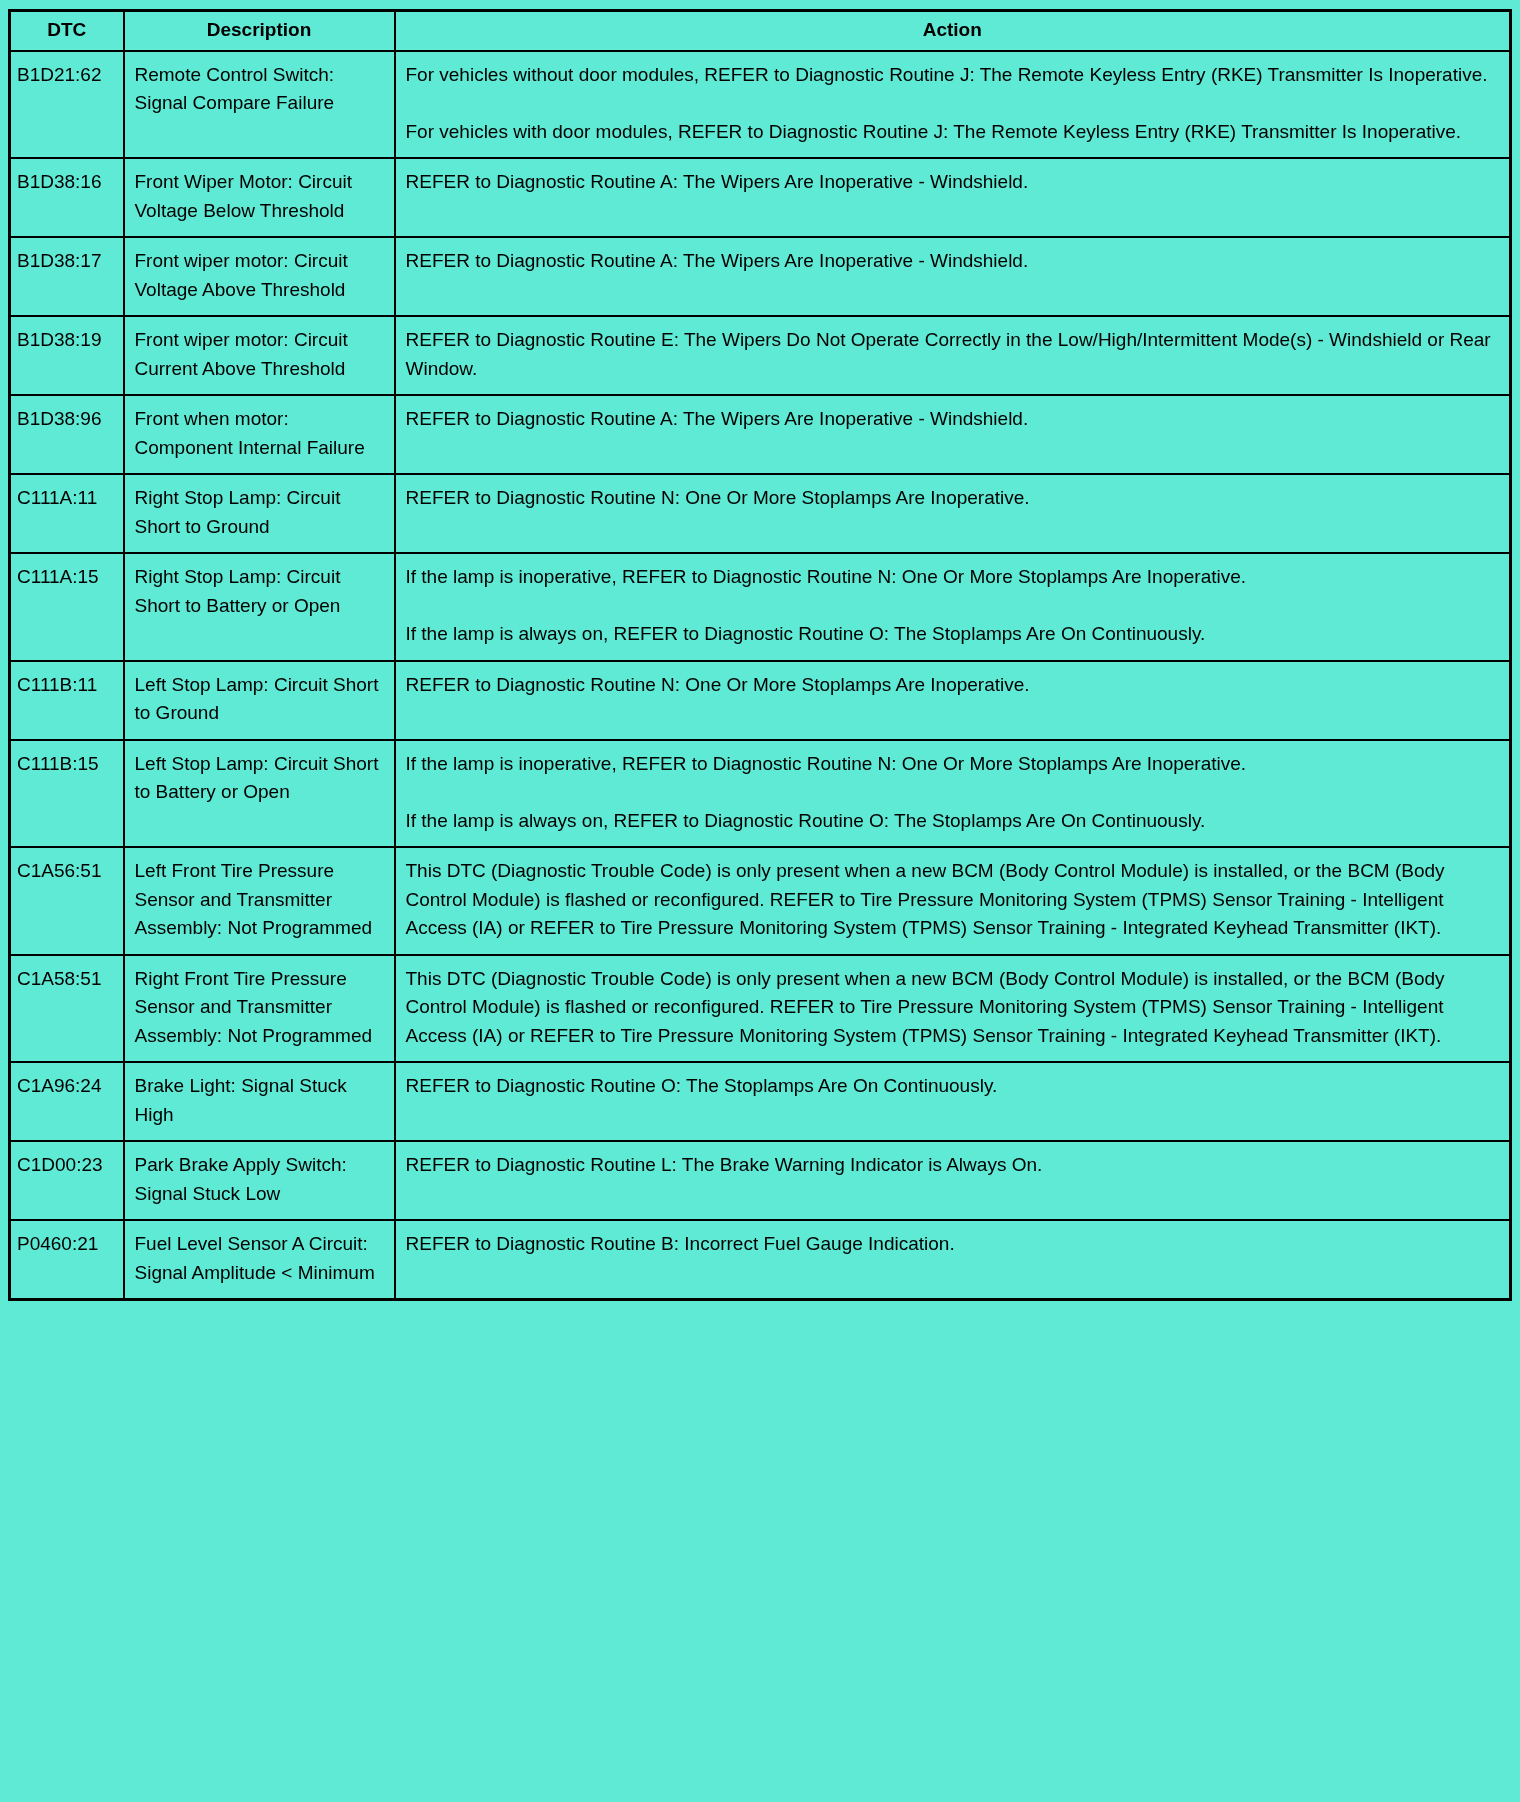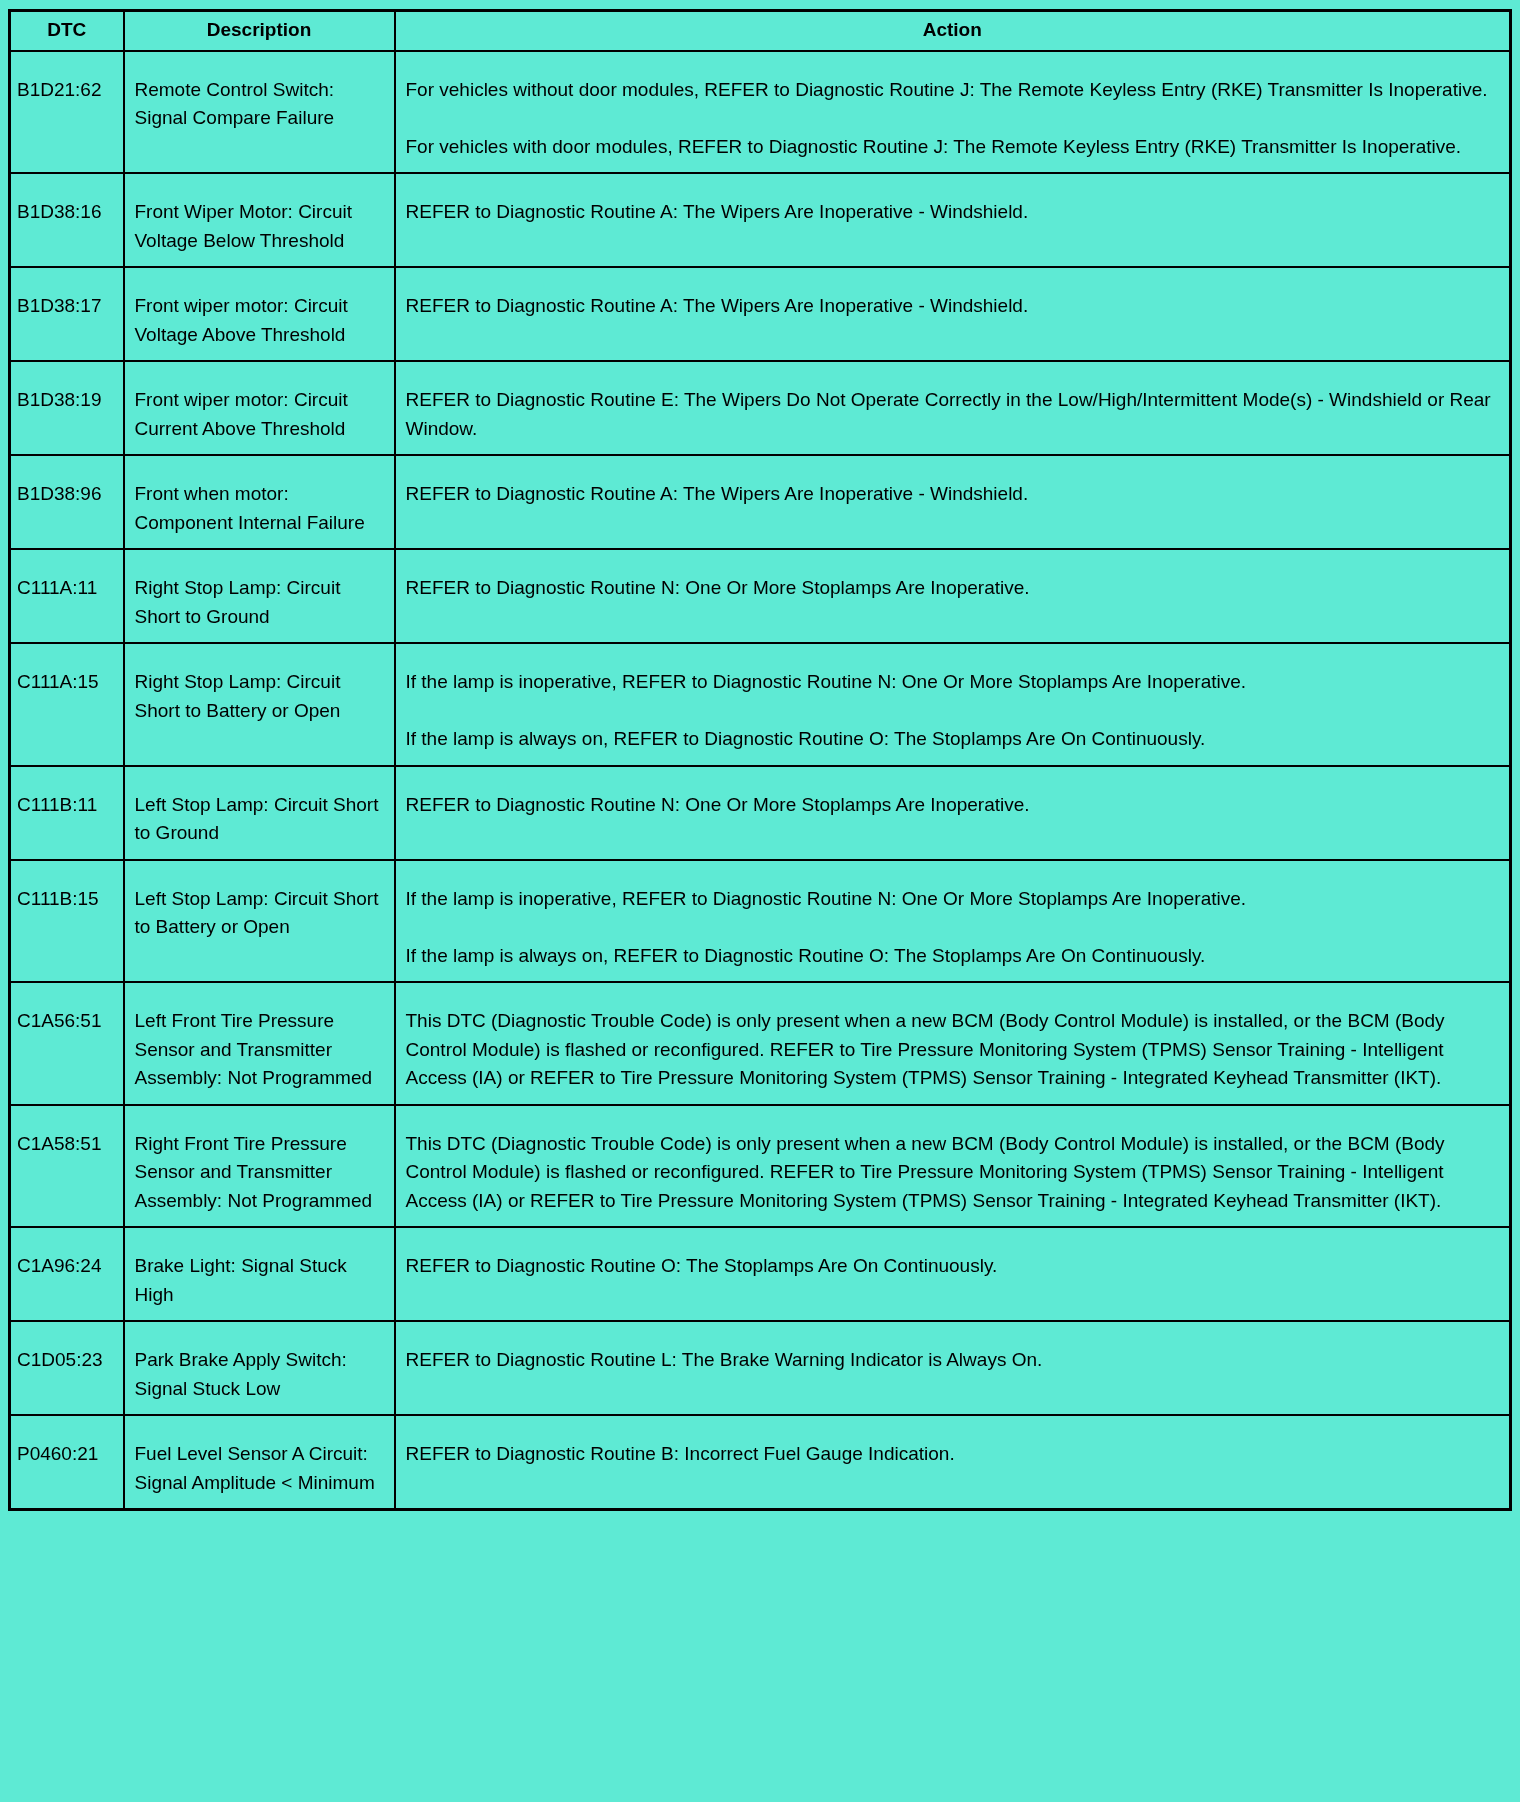--- a/index.html
+++ b/index.html
@@ -33,21 +33,21 @@
     line-height: 1.5;
     word-wrap: break-word;
   }
   .dtc-table th {
     text-align: center;
     font-weight: bold;
     padding: 4px 6px 5px 6px;
     font-size: 19px;
   }
   .dtc-table td {
-    padding: 24px 10px 11px 10px;
+    padding: 9px 10px 11px 10px;
   }
   td.dtc-cell {
     padding-left: 6px;
     padding-right: 4px;
   }
   col.dtc-col  { width: 114px; }
   col.desc-col { width: 271px; }
   .action-para {
     margin: 0;
   }
@@ -154,21 +154,21 @@
           </td>
         </tr>
         <tr>
           <td class="dtc-cell">C1A96:24</td>
           <td>Brake Light: Signal Stuck High</td>
           <td>
             <p class="action-para">REFER to Diagnostic Routine O: The Stoplamps Are On Continuously.</p>
           </td>
         </tr>
         <tr>
-          <td class="dtc-cell">C1D05:23</td>
+          <td class="dtc-cell">C1D00:23</td>
           <td>Park Brake Apply Switch: Signal Stuck Low</td>
           <td>
             <p class="action-para">REFER to Diagnostic Routine L: The Brake Warning Indicator is Always On.</p>
           </td>
         </tr>
         <tr>
           <td class="dtc-cell">P0460:21</td>
           <td>Fuel Level Sensor A Circuit: Signal Amplitude &lt; Minimum</td>
           <td>
             <p class="action-para">REFER to Diagnostic Routine B: Incorrect Fuel Gauge Indication.</p>

